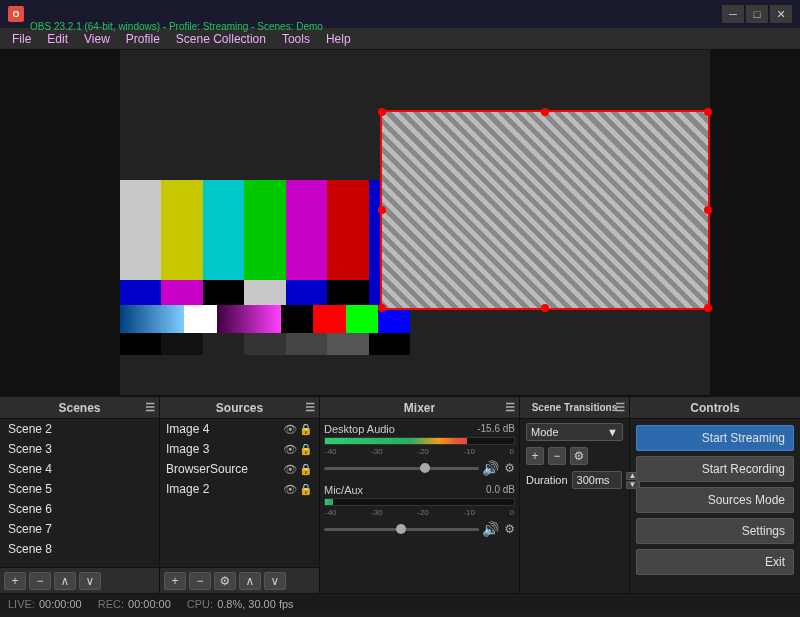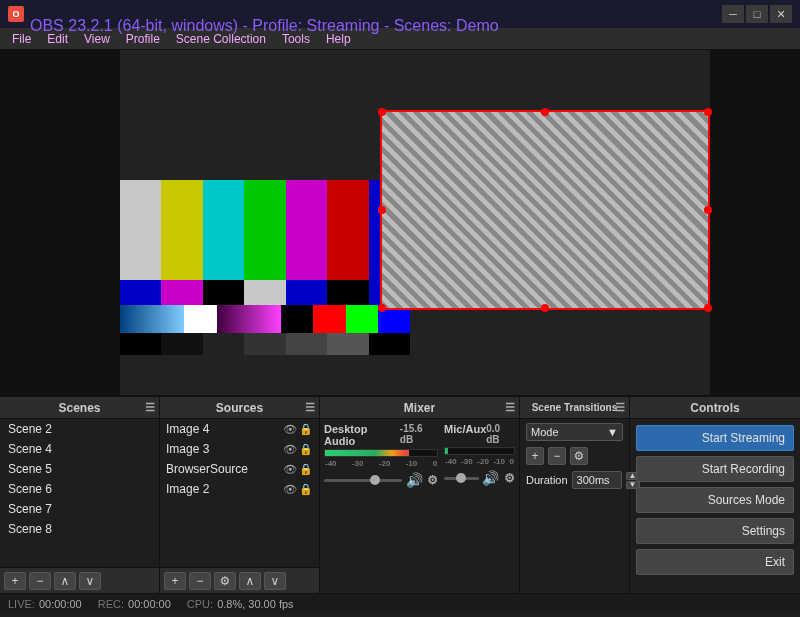--- a/index.html
+++ b/index.html
@@ -30,22 +30,22 @@
       border-radius: 2px;
       display: flex;
       align-items: center;
       justify-content: center;
       font-size: 9px;
       font-weight: bold;
       color: white;
     }
     #title-text {
       flex: 1;
-      font-size: 16px;
-      color: #8b5cf6;
+      font-size: 10px;
+      color: #22c55e;
       margin-top: 24px;
     }
     #window-controls {
       display: flex;
       gap: 2px;
     }
     .win-btn {
       width: 22px;
       height: 18px;
       background: #3a3a3a;
@@ -229,22 +229,22 @@
     }
 
     
     #mixer-panel {
       width: 200px;
     }
     .mixer-content {
       flex: 1;
       padding: 4px;
       display: flex;
+      flex-direction: column;
       gap: 6px;
-      font-weight: bold;
     }
     .mixer-track {
       display: flex;
       flex-direction: column;
       gap: 2px;
     }
     .mixer-track-header {
       display: flex;
       justify-content: space-between;
       font-size: 11px;
@@ -527,20 +527,21 @@
 
 <div id="bottom-area">
 
   <div class="panel" id="scenes-panel">
     <div class="panel-header">
       <span>Scenes</span>
       <span class="panel-header-icon">☰</span>
     </div>
     <div class="scene-list" id="scene-list-container">
         <div class="scene-item">Scene 2</div>
+        <div class="scene-item">Scene 3</div>
         <div class="scene-item">Scene 4</div>
         <div class="scene-item">Scene 5</div>
         <div class="scene-item">Scene 6</div>
         <div class="scene-item">Scene 7</div>
         <div class="scene-item">Scene 8</div>
       </div>
     <div class="panel-footer">
       <button class="footer-btn">+</button>
       <button class="footer-btn">−</button>
       <button class="footer-btn">∧</button>

